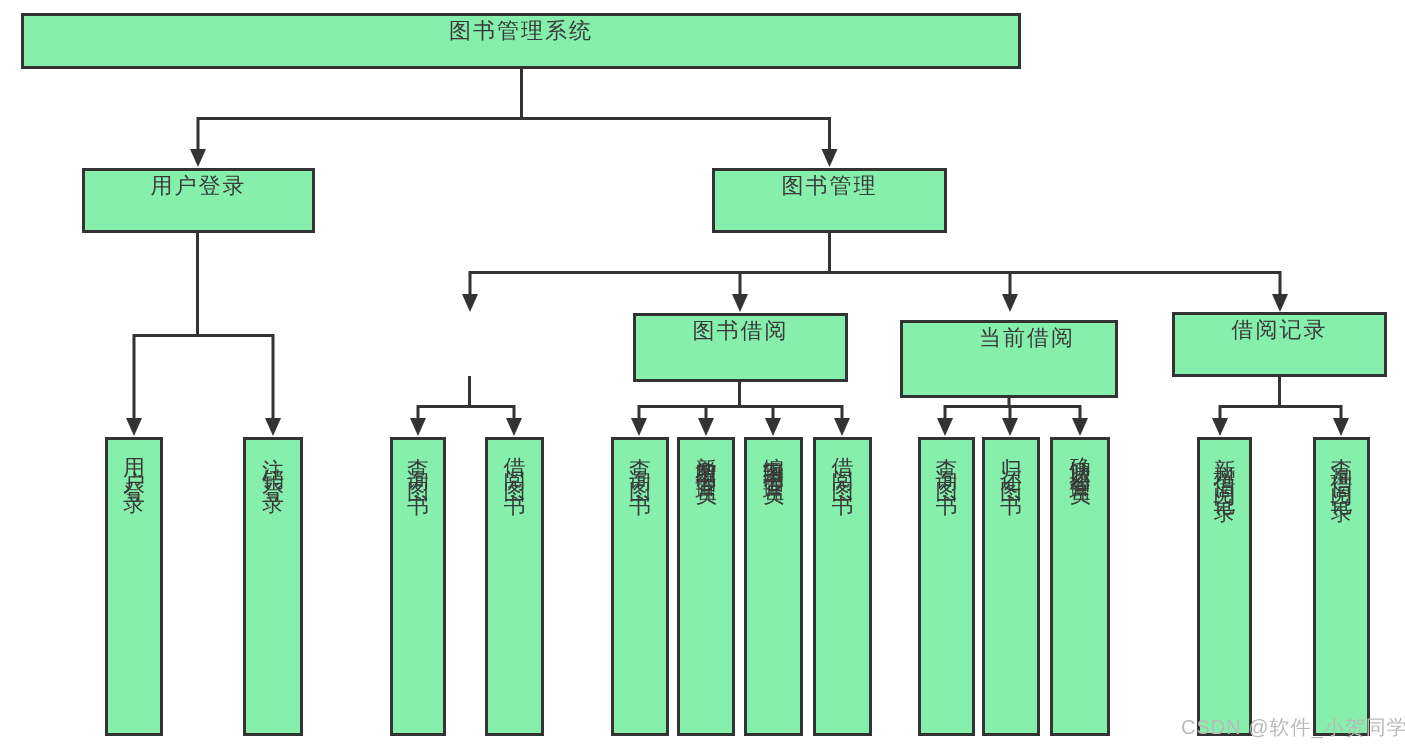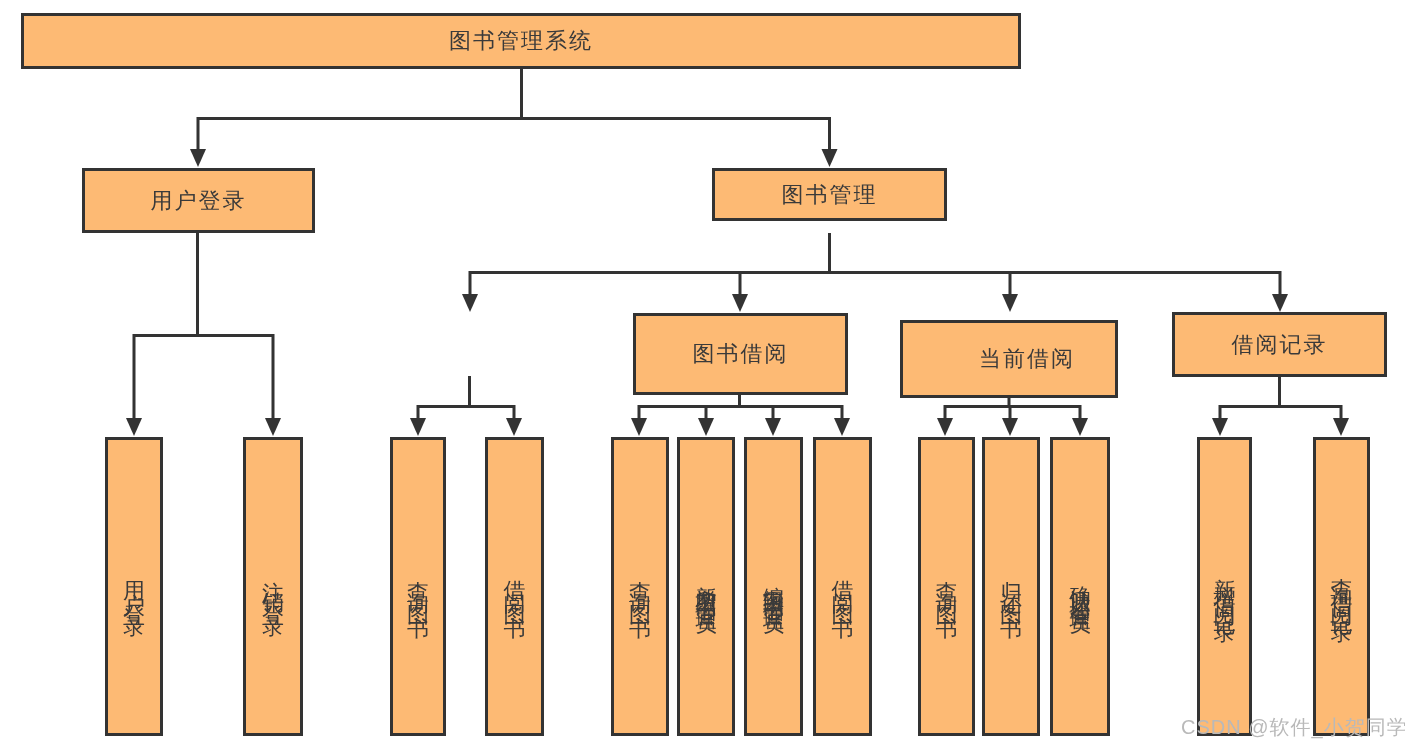--- a/index.html
+++ b/index.html
@@ -8,24 +8,23 @@
     width: 1405px;
     height: 747px;
     background: #ffffff;
     overflow: hidden;
     font-family: "Liberation Sans", sans-serif;
   }
   #connectors { position: absolute; left: 0; top: 0; z-index: 0; }
   .node {
     position: absolute;
     box-sizing: border-box;
-    background: #fdba74;
+    background: #86efac;
     border: 3px solid #333333;
     display: flex;
-    align-items: center;
     justify-content: center;
     z-index: 1;
   }
   .node .lbl {
     color: #3a3a3a;
     font-size: 22px;
     letter-spacing: 2px;
     white-space: nowrap;
   }
   .leaf .lbl {
@@ -111,25 +110,25 @@
     </g>
   </svg>
 
   <div class="node" style="left:21px; top:13px; width:1000px; height:56px;">
     <span class="lbl">图书管理系统</span>
   </div>
 
   <div class="node" style="left:82px; top:168px; width:233px; height:65px;">
     <span class="lbl">用户登录</span>
   </div>
-  <div class="node" style="left:712px; top:168px; width:235px; height:53px;">
+  <div class="node" style="left:712px; top:168px; width:235px; height:65px;">
     <span class="lbl">图书管理</span>
   </div>
 
-  <div class="node" style="left:633px; top:313px; width:215px; height:82px;">
+  <div class="node" style="left:633px; top:313px; width:215px; height:69px;">
     <span class="lbl">图书借阅</span>
   </div>
   <div class="node" style="left:900px; top:320px; width:218px; height:78px;padding-left:36px;">
     <span class="lbl">当前借阅</span>
   </div>
   <div class="node" style="left:1172px; top:312px; width:215px; height:65px;">
     <span class="lbl">借阅记录</span>
   </div>
 
   <div class="node leaf" style="left:105px; top:437px; width:58px; height:299px;">

